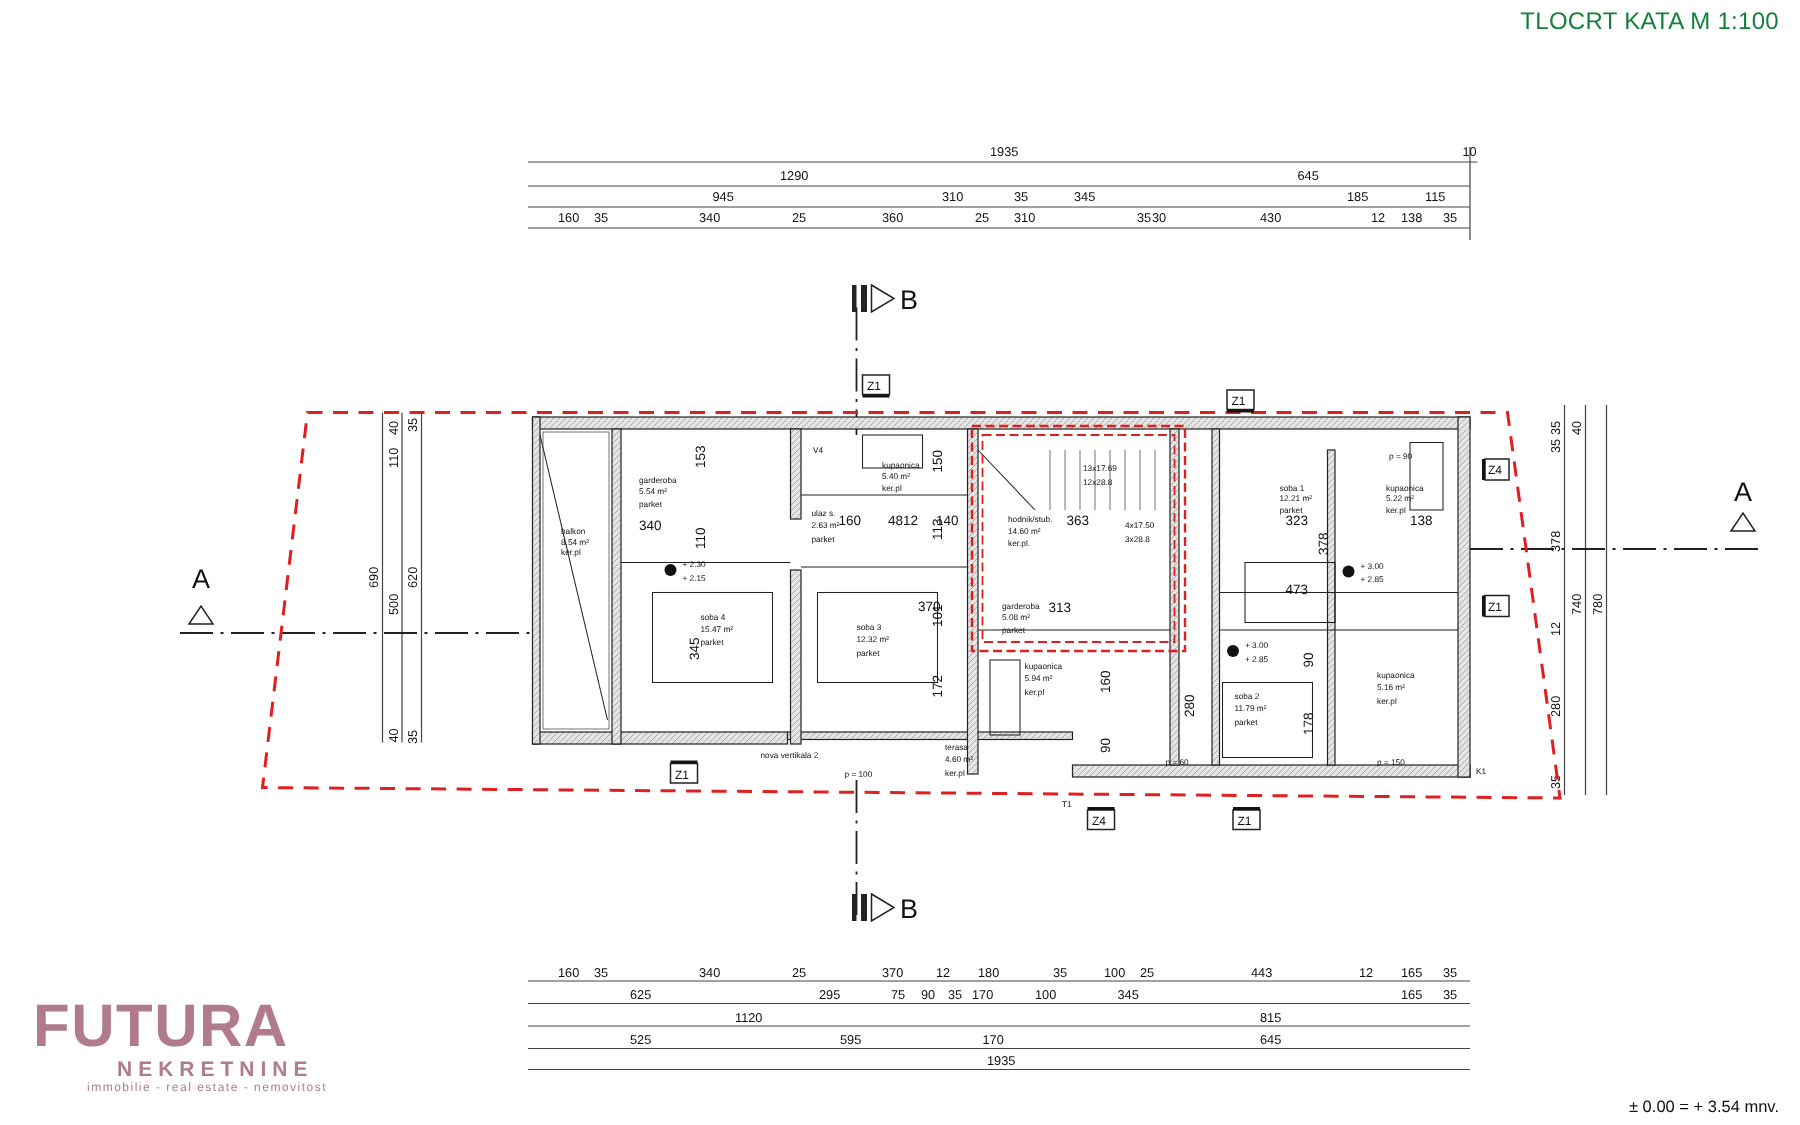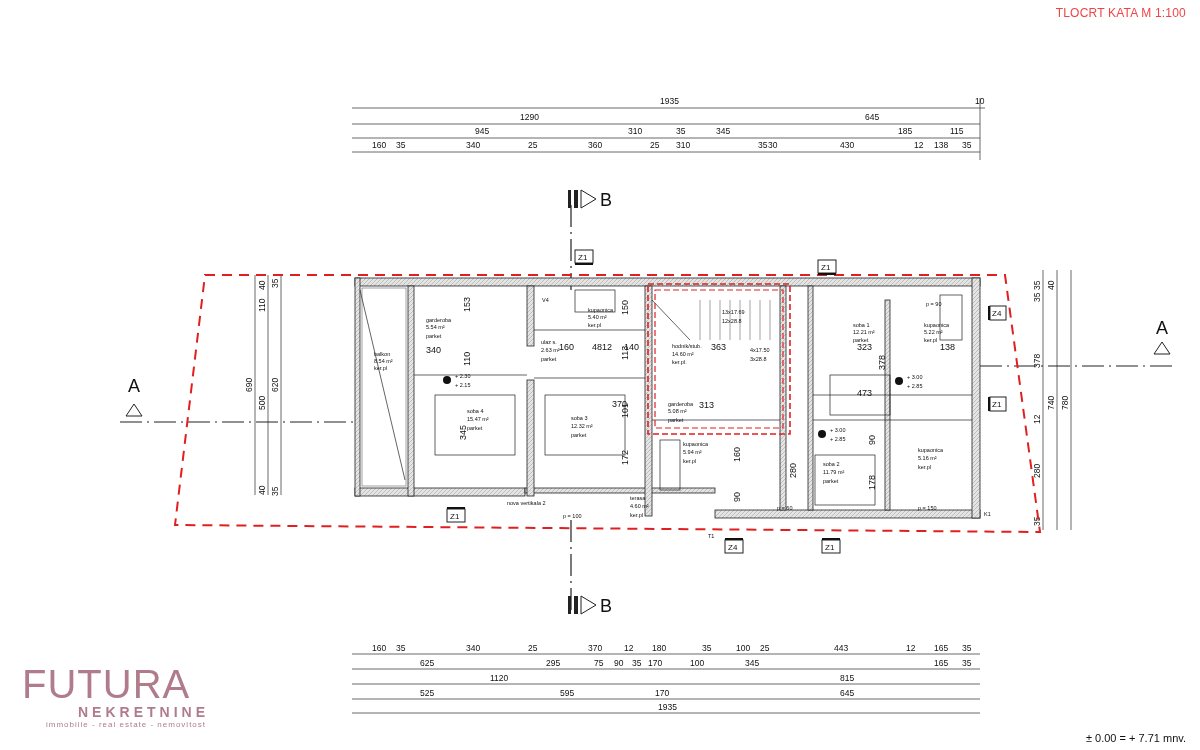--- a/index.html
+++ b/index.html
@@ -1,28 +1,28 @@
 <!DOCTYPE html>
 <html><head>
 <meta charset="utf-8">
 <style>
   html,body{margin:0;padding:0;background:#fff;}
   body{width:1200px;height:750px;position:relative;overflow:hidden;font-family:"Liberation Sans",sans-serif;color:#111;}
-  .title{position:absolute;top:6px;right:14px;font-size:12px;letter-spacing:.2px;color:#ef4444;}
+  .title{position:absolute;top:6px;right:14px;font-size:16px;letter-spacing:.2px;color:#15803d;}
   .elev{position:absolute;right:14px;bottom:6px;font-size:11px;color:#111;}
   svg{position:absolute;left:0;top:0;}
   .dim{font-family:"Liberation Sans",sans-serif;font-size:8.5px;fill:#111;}
   .room{font-family:"Liberation Sans",sans-serif;font-size:5.5px;fill:#111;}
   .rdim{font-family:"Liberation Sans",sans-serif;font-size:9px;fill:#111;}
   .sec{font-family:"Liberation Sans",sans-serif;font-size:18px;fill:#111;}
   .tag{font-family:"Liberation Sans",sans-serif;font-size:8px;fill:#111;}
   .logo{position:absolute;left:22px;top:664px;width:200px;color:#b07c8c;}
-  .logo .main{font-size:40px;font-weight:normal;letter-spacing:1px;line-height:40px;}
+  .logo .main{font-size:40px;font-weight:bold;letter-spacing:1px;line-height:40px;}
   .logo .sub{font-size:14px;letter-spacing:4px;margin-left:56px;line-height:16px;font-weight:bold;}
-  .logo .tagl{font-size:8px;letter-spacing:1px;margin-left:24px;}
+  .logo .tagl{font-size:8px;letter-spacing:1px;margin-left:36px;}
 </style>
 </head>
 <body>
 
 <div class="title">TLOCRT KATA M 1:100</div>
 
 <svg width="1200" height="750" viewBox="0 0 1200 750">
   <defs>
     <pattern id="hatch" width="4" height="4" patternUnits="userSpaceOnUse">
       <rect width="4" height="4" fill="#e4e4e4"></rect>
@@ -382,13 +382,13 @@
       </g>
   </g>
 </svg>
 
 <div class="logo">
   <div class="main">FUTURA</div>
   <div class="sub">NEKRETNINE</div>
   <div class="tagl">immobilie - real estate - nemovitost</div>
 </div>
 
-<div class="elev">± 0.00 = + 7.71 mnv.</div>
+<div class="elev">± 0.00 = + 3.54 mnv.</div>
 
 </body></html>

